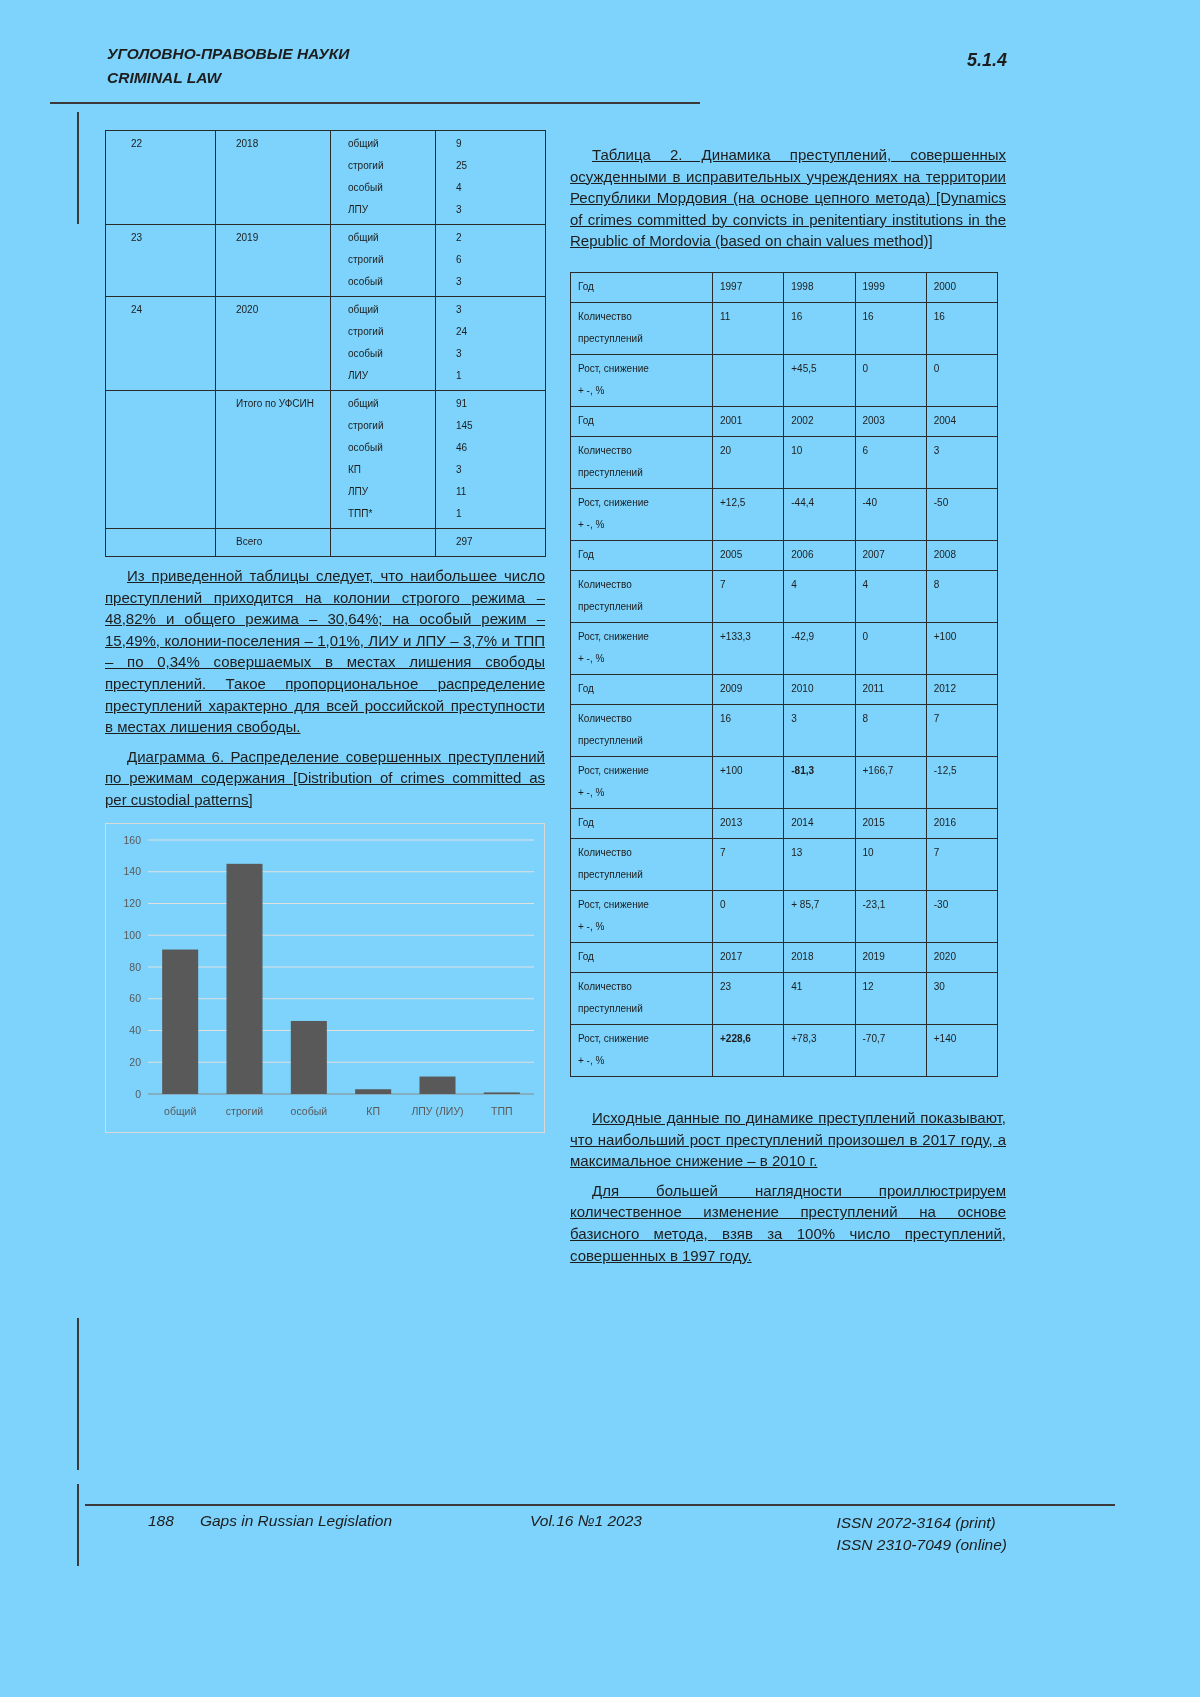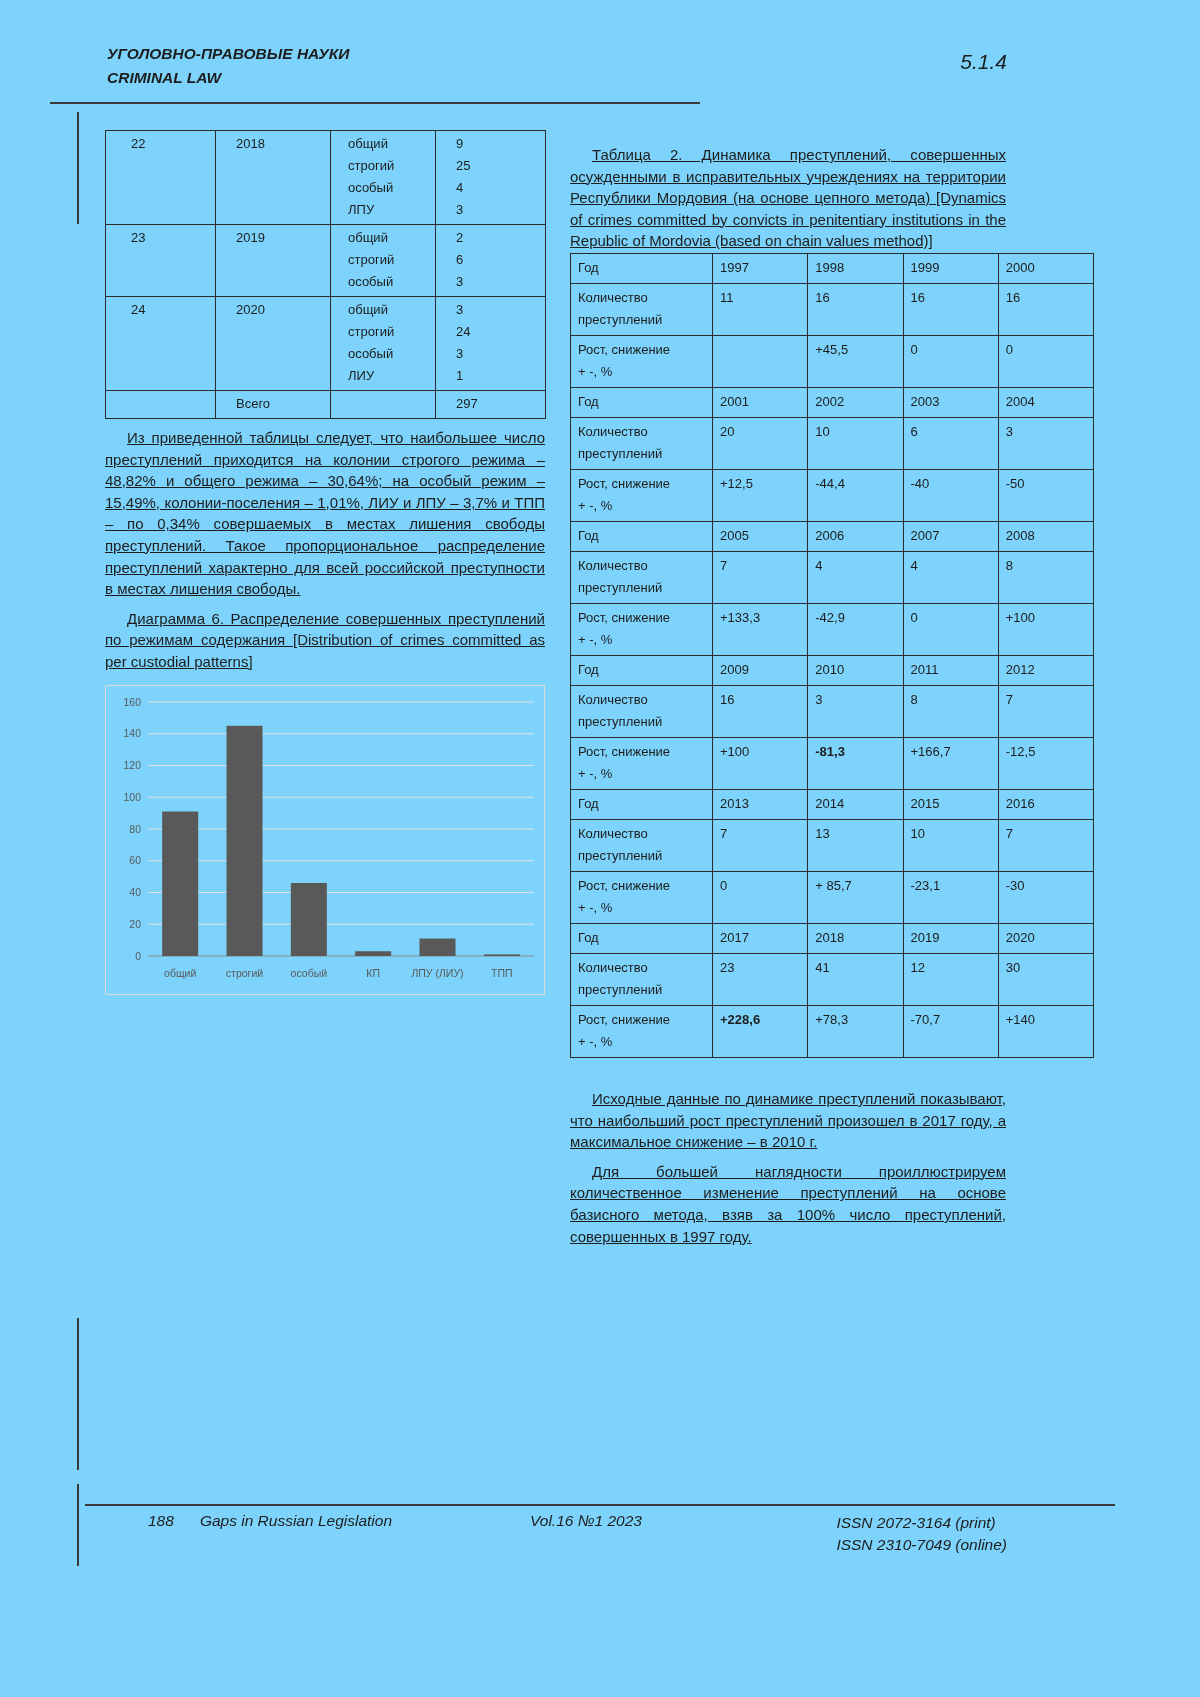--- a/index.html
+++ b/index.html
@@ -4,42 +4,42 @@
 <style>
   * { margin:0; padding:0; box-sizing:border-box; }
   html,body { background:#ffffff; }
   .page {
     position:relative; width:1200px; height:1697px; background:#7dd3fc;
     font-family:"Liberation Sans", sans-serif; color:#1d1d1d; overflow:hidden;
   }
   
   .hdr-left { position:absolute; left:107px; top:42px; font-weight:bold; font-style:italic;
               font-size:15.5px; line-height:24px; }
-  .hdr-code { position:absolute; top:50px; right:193px; font-weight:normal; font-style:italic; font-size:21px; }
+  .hdr-code { position:absolute; top:50px; right:193px; font-weight:bold; font-style:italic; font-size:18px; }
   .hdr-rule { position:absolute; left:50px; top:102px; width:650px; height:1.5px; background:#3a3a3a; }
   .vmark { position:absolute; left:77px; width:2px; background:#3a3a3a; }
   .vmark.m1 { top:112px; height:112px; }
   .vmark.m2 { top:1318px; height:152px; }
   .vmark.m3 { top:1484px; height:82px; }
 
   
   .col-left  { position:absolute; left:105px; top:130px; width:440px; }
   .col-right { position:absolute; left:570px; top:126px; width:436px; }
 
   
-  table { border-collapse:collapse; table-layout:fixed; font-size:13px; color:#1d1d1d;border-radius:25px; }
+  table { border-collapse:collapse; table-layout:fixed; font-size:10px; color:#1d1d1d;border-radius:25px; }
   #table1 { width:440px; }
   #table1 td { border:1.5px solid #2b2b2b; vertical-align:top; padding:2px 4px 3px 20px;
                line-height:22px; white-space:pre-line; overflow:hidden; }
   #table1 col.c0 { width:110px; } #table1 col.c1 { width:115px; }
   #table1 col.c2 { width:105px; } #table1 col.c3 { width:110px; }
   #table1 td.t1c0 { padding-left:25px; }
   #table1 td.t1c2 { padding-left:17px; }
 
-  #table2 { width:524px; margin-top:1px; }
+  #table2 { width:428px; margin-top:20px; }
   #table2 td { border:1.5px solid #2b2b2b; vertical-align:top; padding:3px 3px 4px 7px;
                line-height:22px; white-space:pre-line; overflow:hidden; }
   #table2 col.c-label { width:142px; }
   #table2 td.bold { font-weight:bold; }
 
   
   .para { text-align:justify; text-indent:22px; font-size:15px; line-height:21.6px; margin-top:8px;text-decoration:underline; }
   .heading { font-weight:bold; font-size:15.5px; line-height:19.5px; }
   .caption { margin-top:18px; }
   .closing1 { margin-top:30px; }
@@ -105,20 +105,36 @@
           <tr>
             <td class="t1c0">24</td>
             <td class="t1c1">2020</td>
             <td class="t1c2">общий
 строгий
 особый
 ЛИУ</td>
             <td class="t1c3">3
 24
 3
+1</td>
+          </tr>
+          <tr>
+            <td class="t1c0"></td>
+            <td class="t1c1">Итого по УФСИН</td>
+            <td class="t1c2">общий
+строгий
+особый
+КП
+ЛПУ
+ТПП*</td>
+            <td class="t1c3">91
+145
+46
+3
+11
 1</td>
           </tr>
           <tr>
             <td class="t1c0"></td>
             <td class="t1c1">Всего</td>
             <td class="t1c2"></td>
             <td class="t1c3">297</td>
           </tr>
         </tbody>
     </table>

